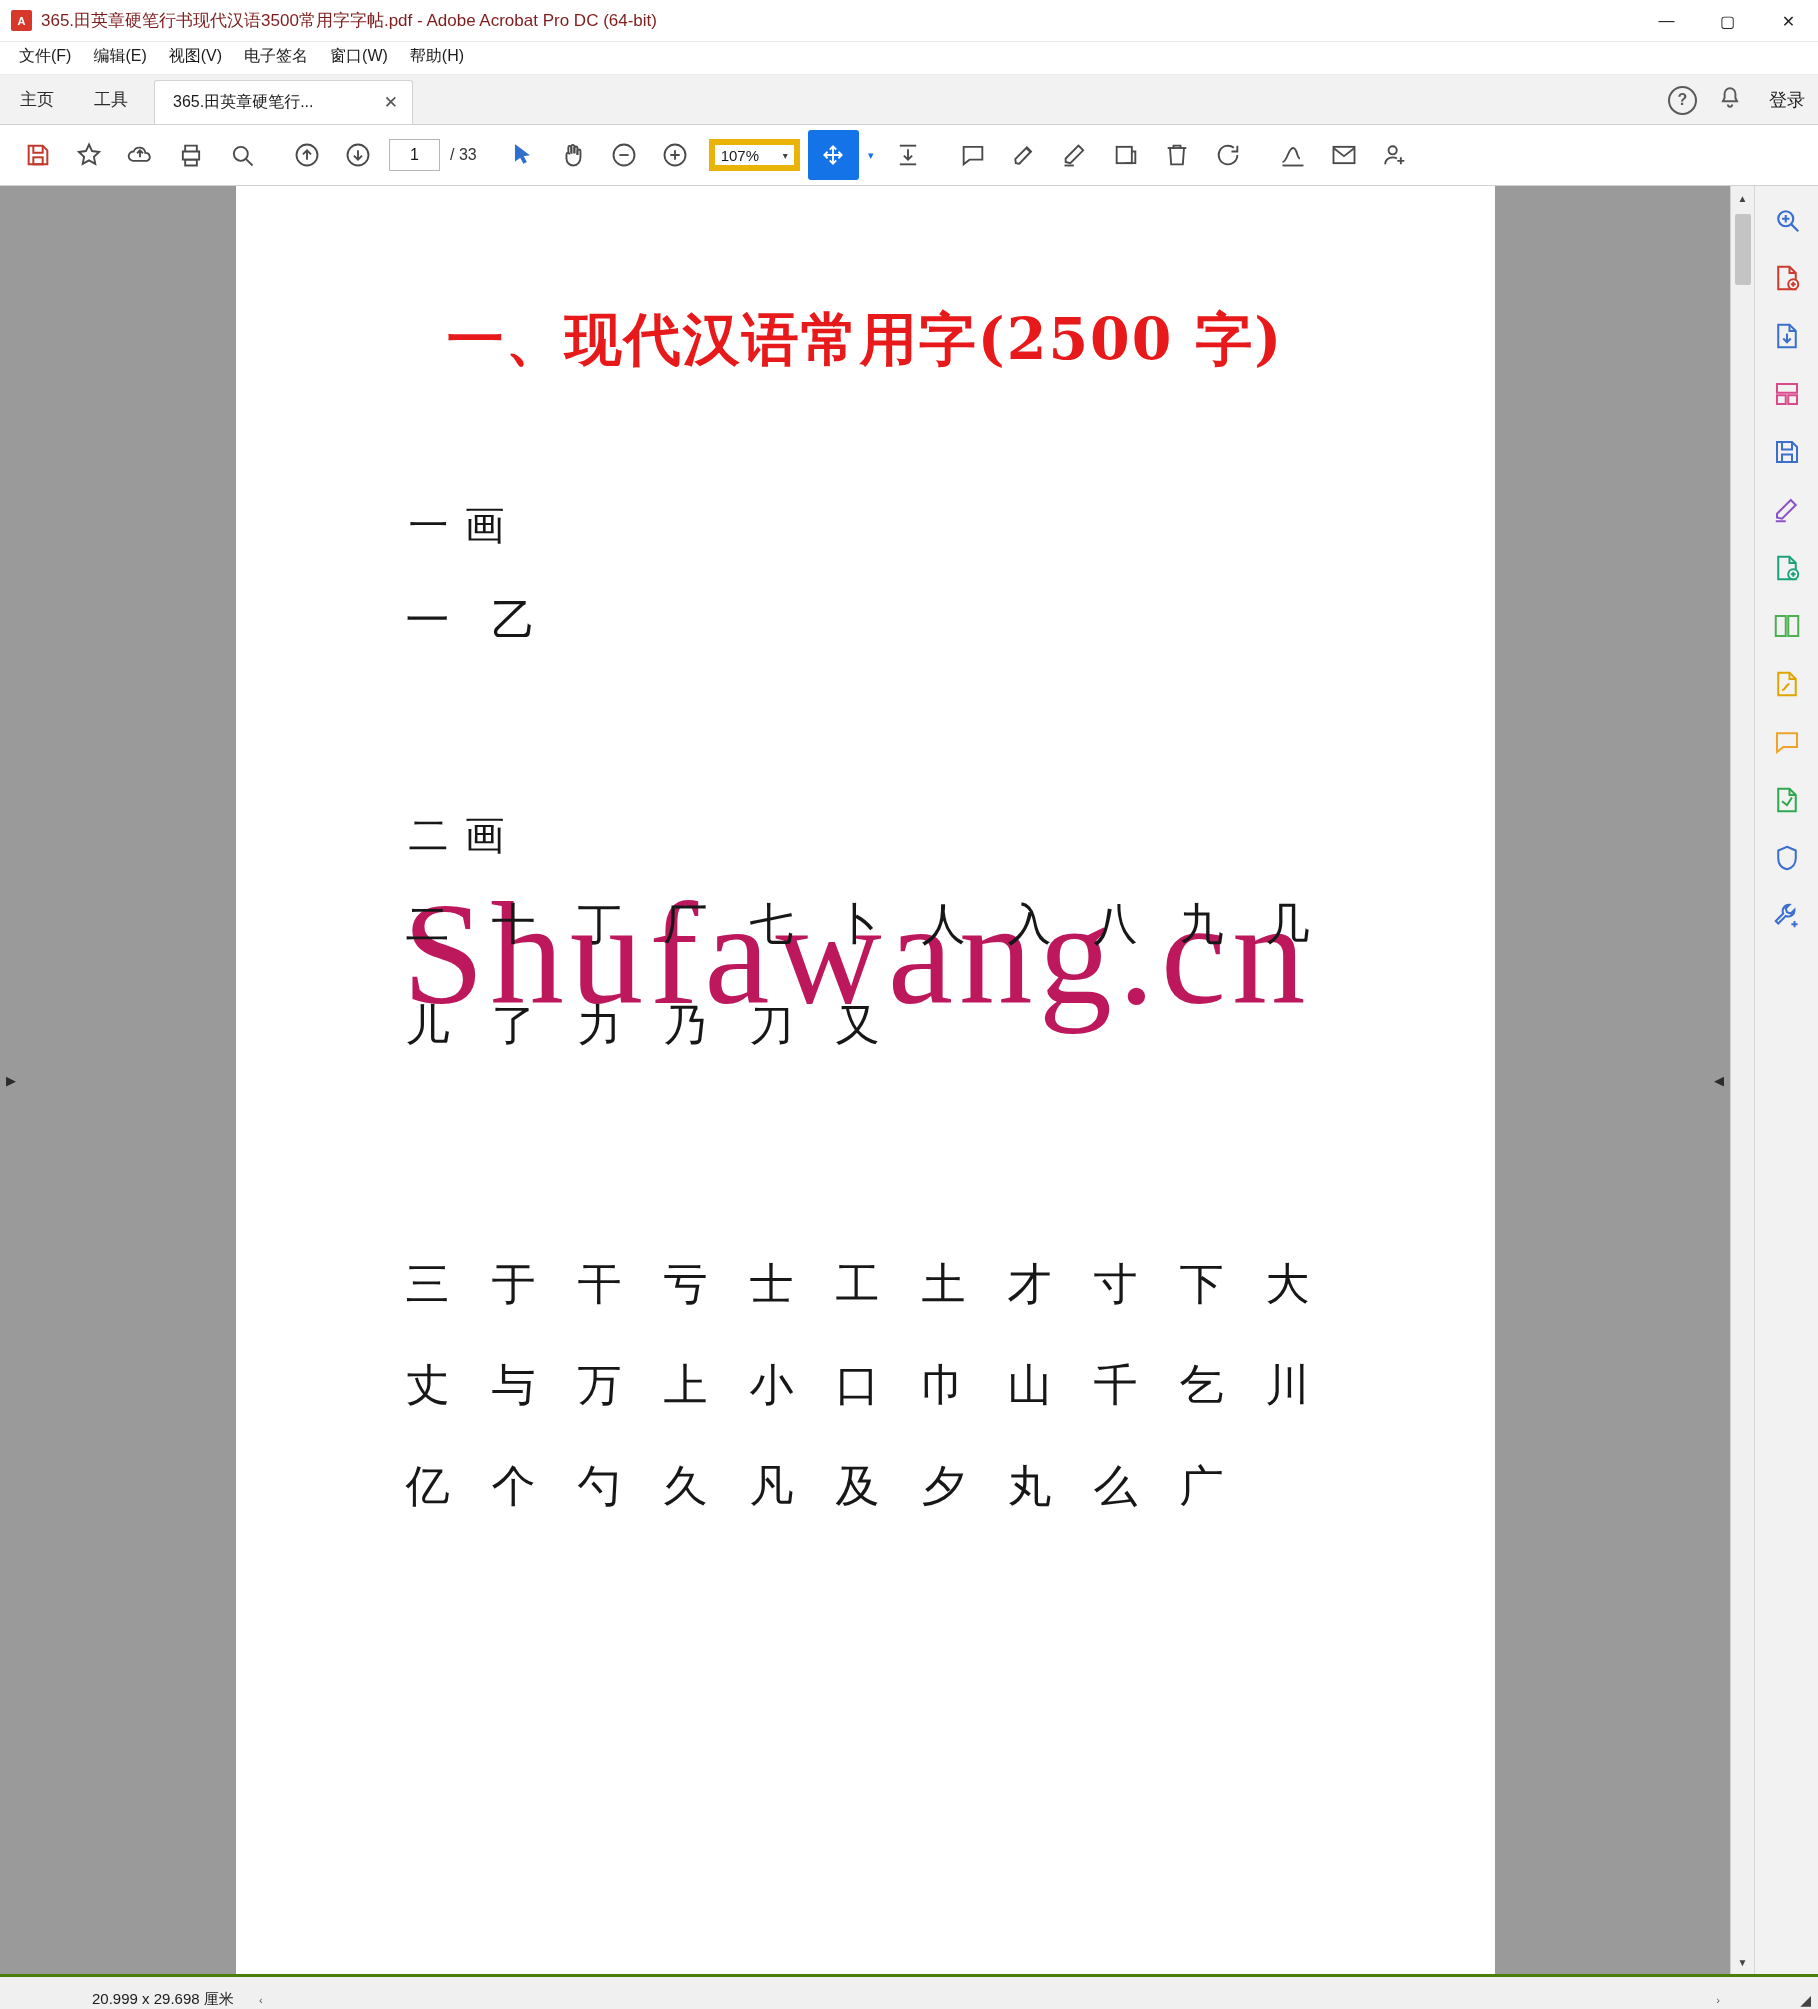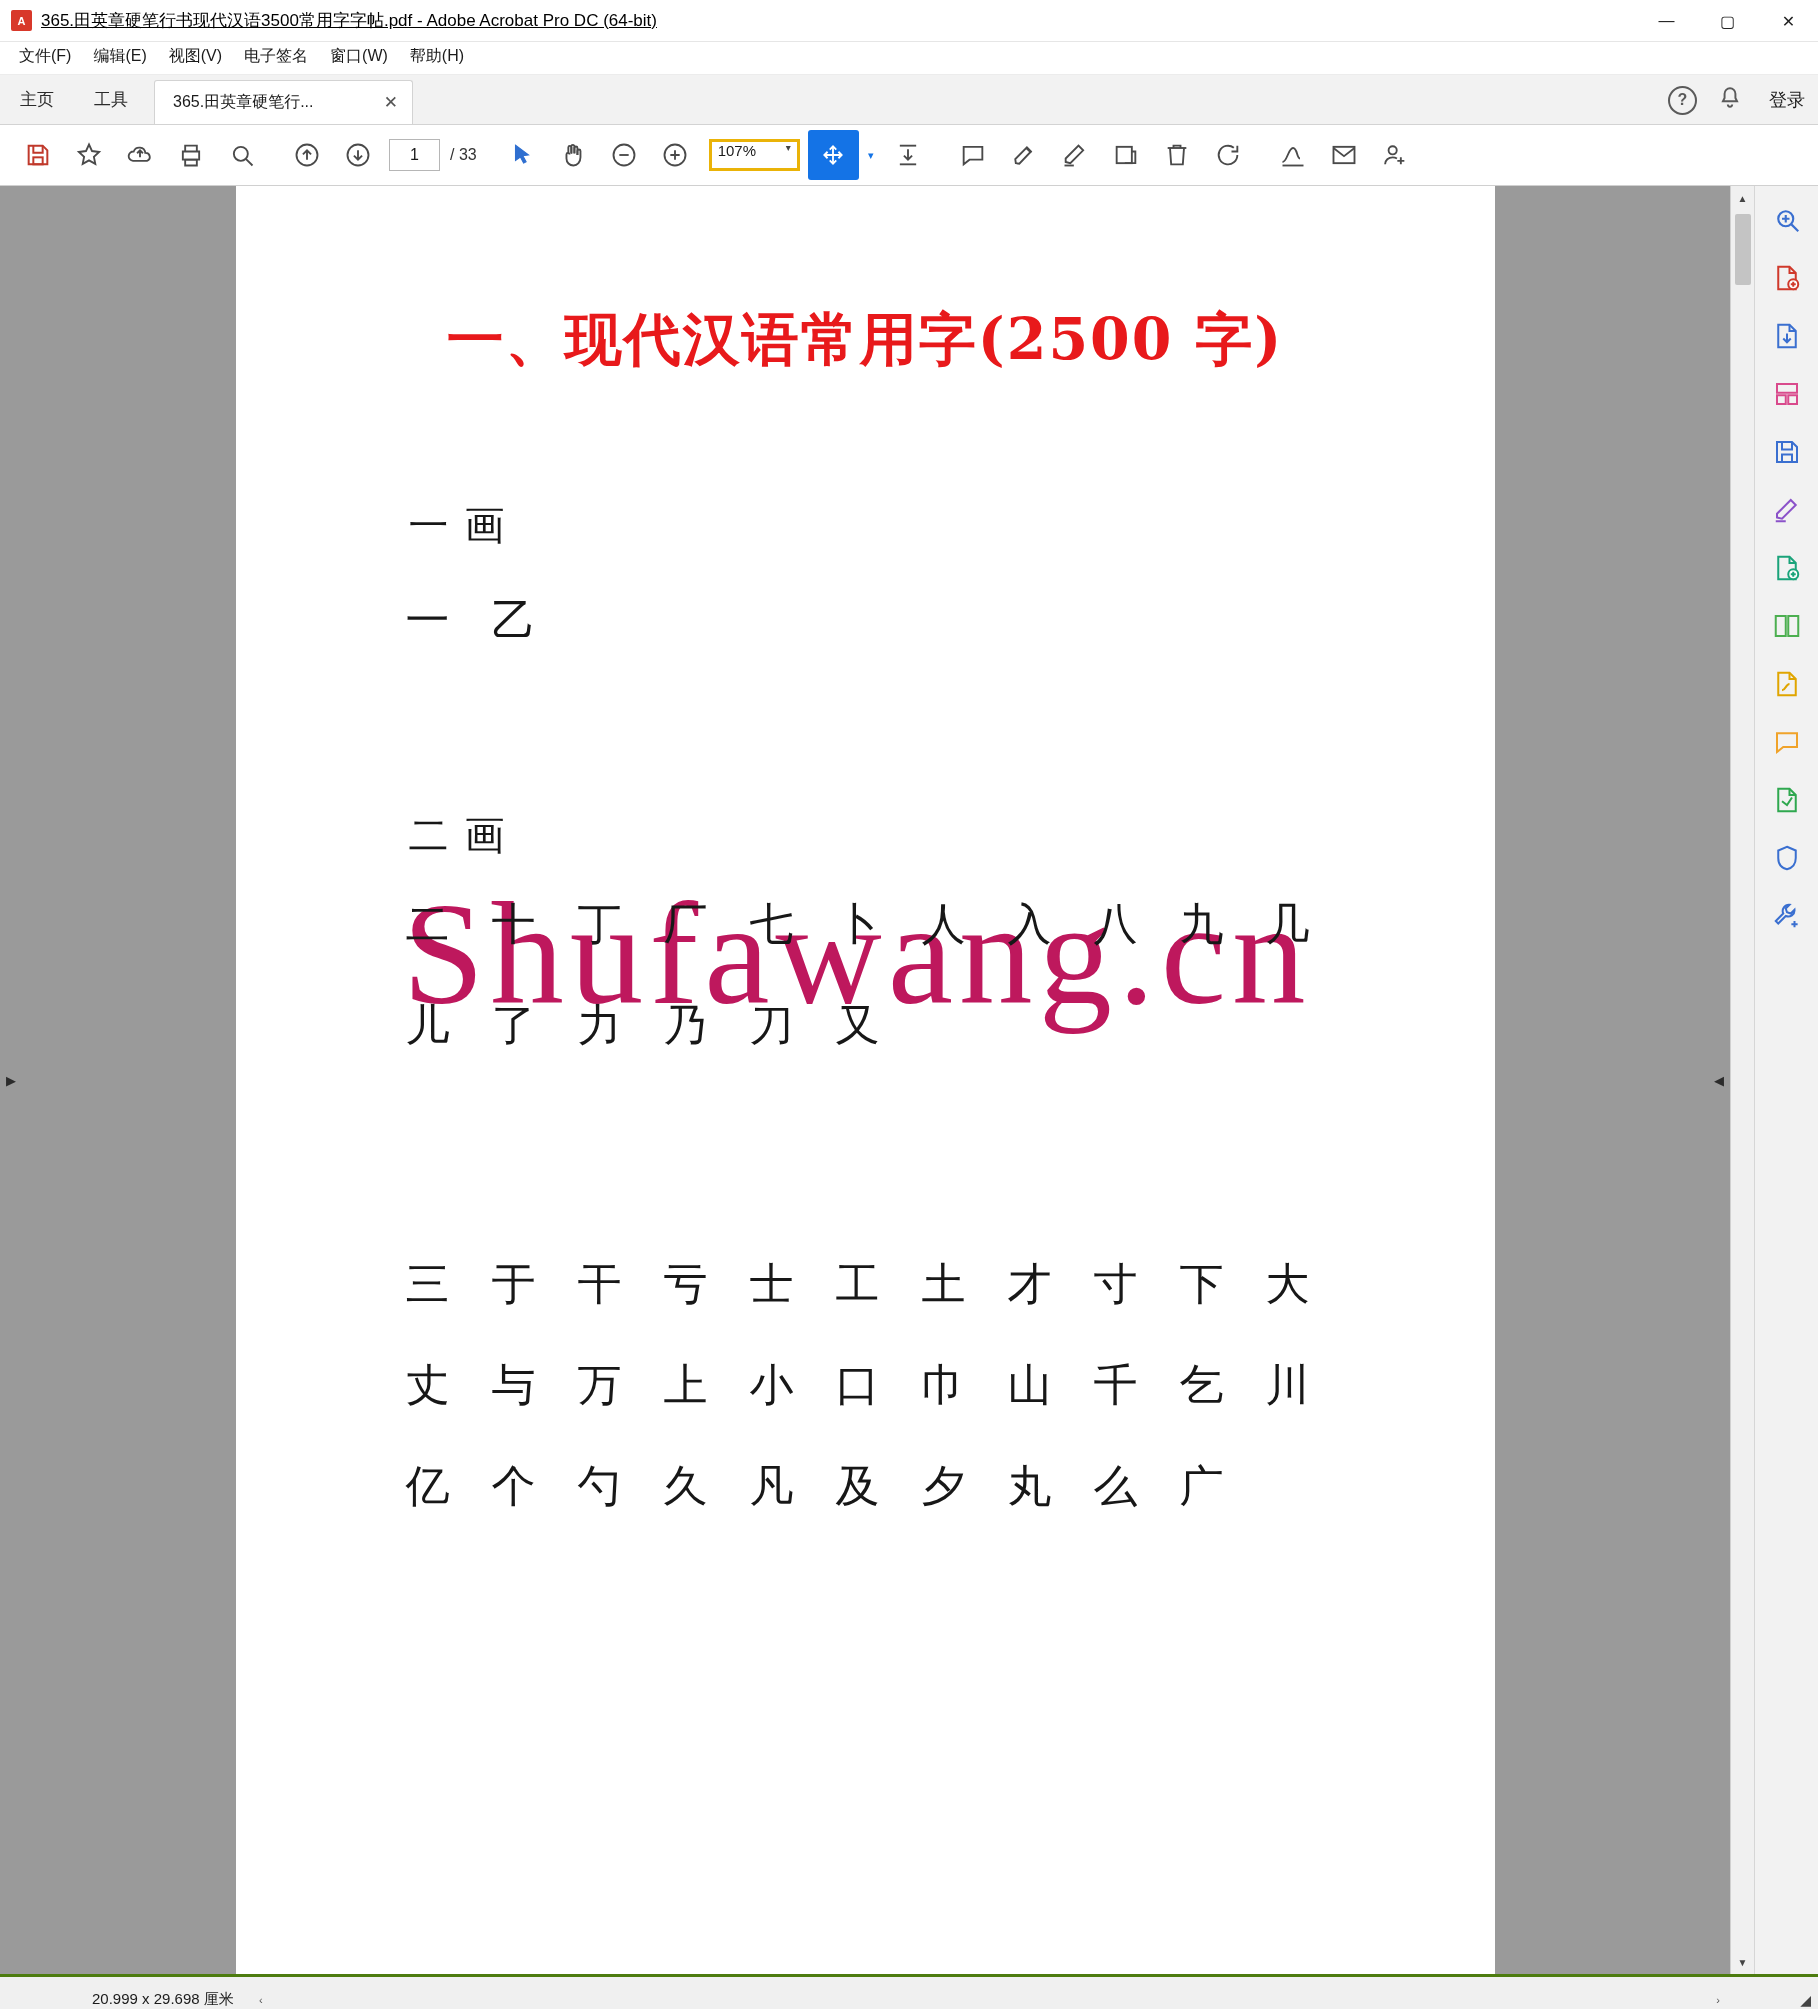--- a/index.html
+++ b/index.html
@@ -19,21 +19,21 @@
     background: #ffffff;
     border-bottom: 1px solid #e6e6e6;
     position: relative;
   }
   .app-icon {
     width: 21px; height: 21px; margin-left: 11px; margin-right: 9px;
     background: #d8382a; border-radius: 2px;
     display: flex; align-items: center; justify-content: center;
     color: #fff; font-size: 11px; font-weight: bold;
   }
-  .title-text { font-size: 17px; color: #000000; white-space: nowrap; text-decoration: underline; }
+  .title-text { font-size: 17px; color: #7f1d1d; white-space: nowrap; }
   .win-buttons { position: absolute; right: 0; top: 0; height: 42px; display: flex; }
   .win-btn {
     width: 61px; height: 42px; display: flex; align-items: center; justify-content: center;
     color: #222; font-size: 16px;
   }
 
   
   .menubar {
     height: 33px; display: flex; align-items: flex-start;
     background: #ffffff; padding-left: 8px;
@@ -83,22 +83,22 @@
   }
   .tb svg { display: block; }
   .tb.sep { width: 14px; }
   .page-box {
     width: 51px; height: 32px; border: 1px solid #b6b6b6; background: #fff;
     font-size: 16px; color: #1b1b1b; text-align: center; line-height: 30px;
     margin-left: 6px;
   }
   .page-total { font-size: 16px; color: #333; margin-left: 10px; margin-right: 6px; }
   .zoom-box {
-    display: flex; align-items: flex-start; justify-content: space-between;
-    width: 91px; height: 32px; border: 3px solid #eab308; background: #fff;
+    display: flex; align-items: center; justify-content: space-between;
+    width: 91px; height: 32px; border: 6px solid #eab308; background: #fff;
     font-size: 15px; color: #1b1b1b; padding: 0 6px; margin: 0 8px;
   }
   .zoom-box .caret { font-size: 10px; color: #444; }
   .tb.active { background: #1473e6; border-radius: 3px; color: #fff; }
 
   
   .main {
     position: relative;
     height: 1788px;
     display: flex;

